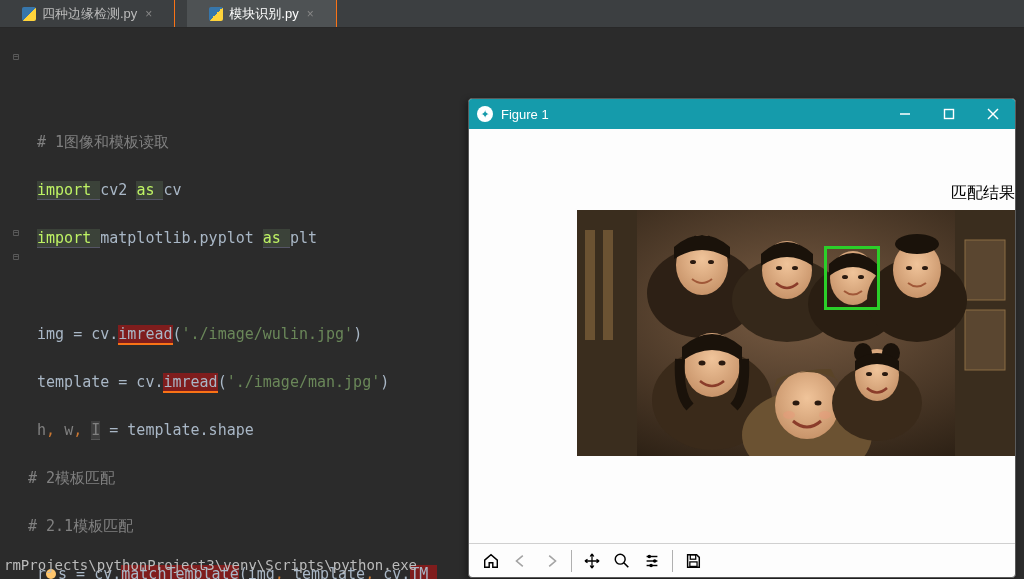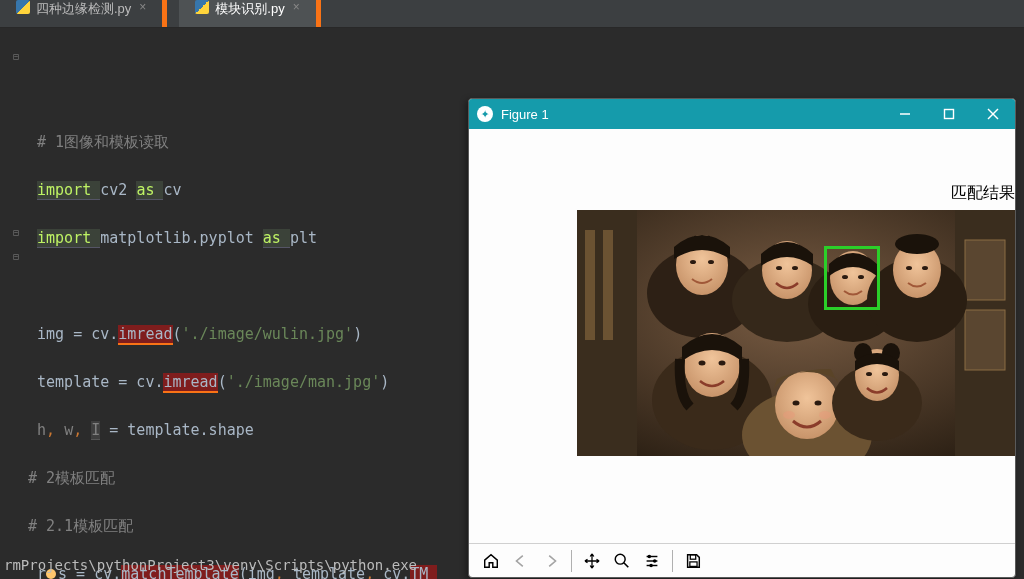--- a/index.html
+++ b/index.html
@@ -13,25 +13,25 @@
   position: relative;
 }
 .tabs {
   display: flex;
   background: #3c3f41;
   height: 28px;
   border-bottom: 1px solid #282828;
 }
 .tab {
   display: flex;
-  align-items: flex-start;
-  padding: 0 16px;
+  align-items: center;
+  padding: 0 22px;
   color: #bbbbbb;
   font-size: 13px;
-  border-right: 5px solid #f97316;
+  border-right: 1px solid #f97316;
   cursor: pointer;
   font-family: "Microsoft YaHei", sans-serif;
 }
 .tab.active { background: #4e5254; color: #ffffff; margin-left: 12px; }
 .tab .pyicon {
   width: 14px; height: 14px; margin-right: 6px;
   border-radius: 2px;
   background: linear-gradient(135deg, #3776ab 50%, #ffd43b 50%);
 }
 .tab .close { margin-left: 8px; color: #888; font-size: 12px; }

